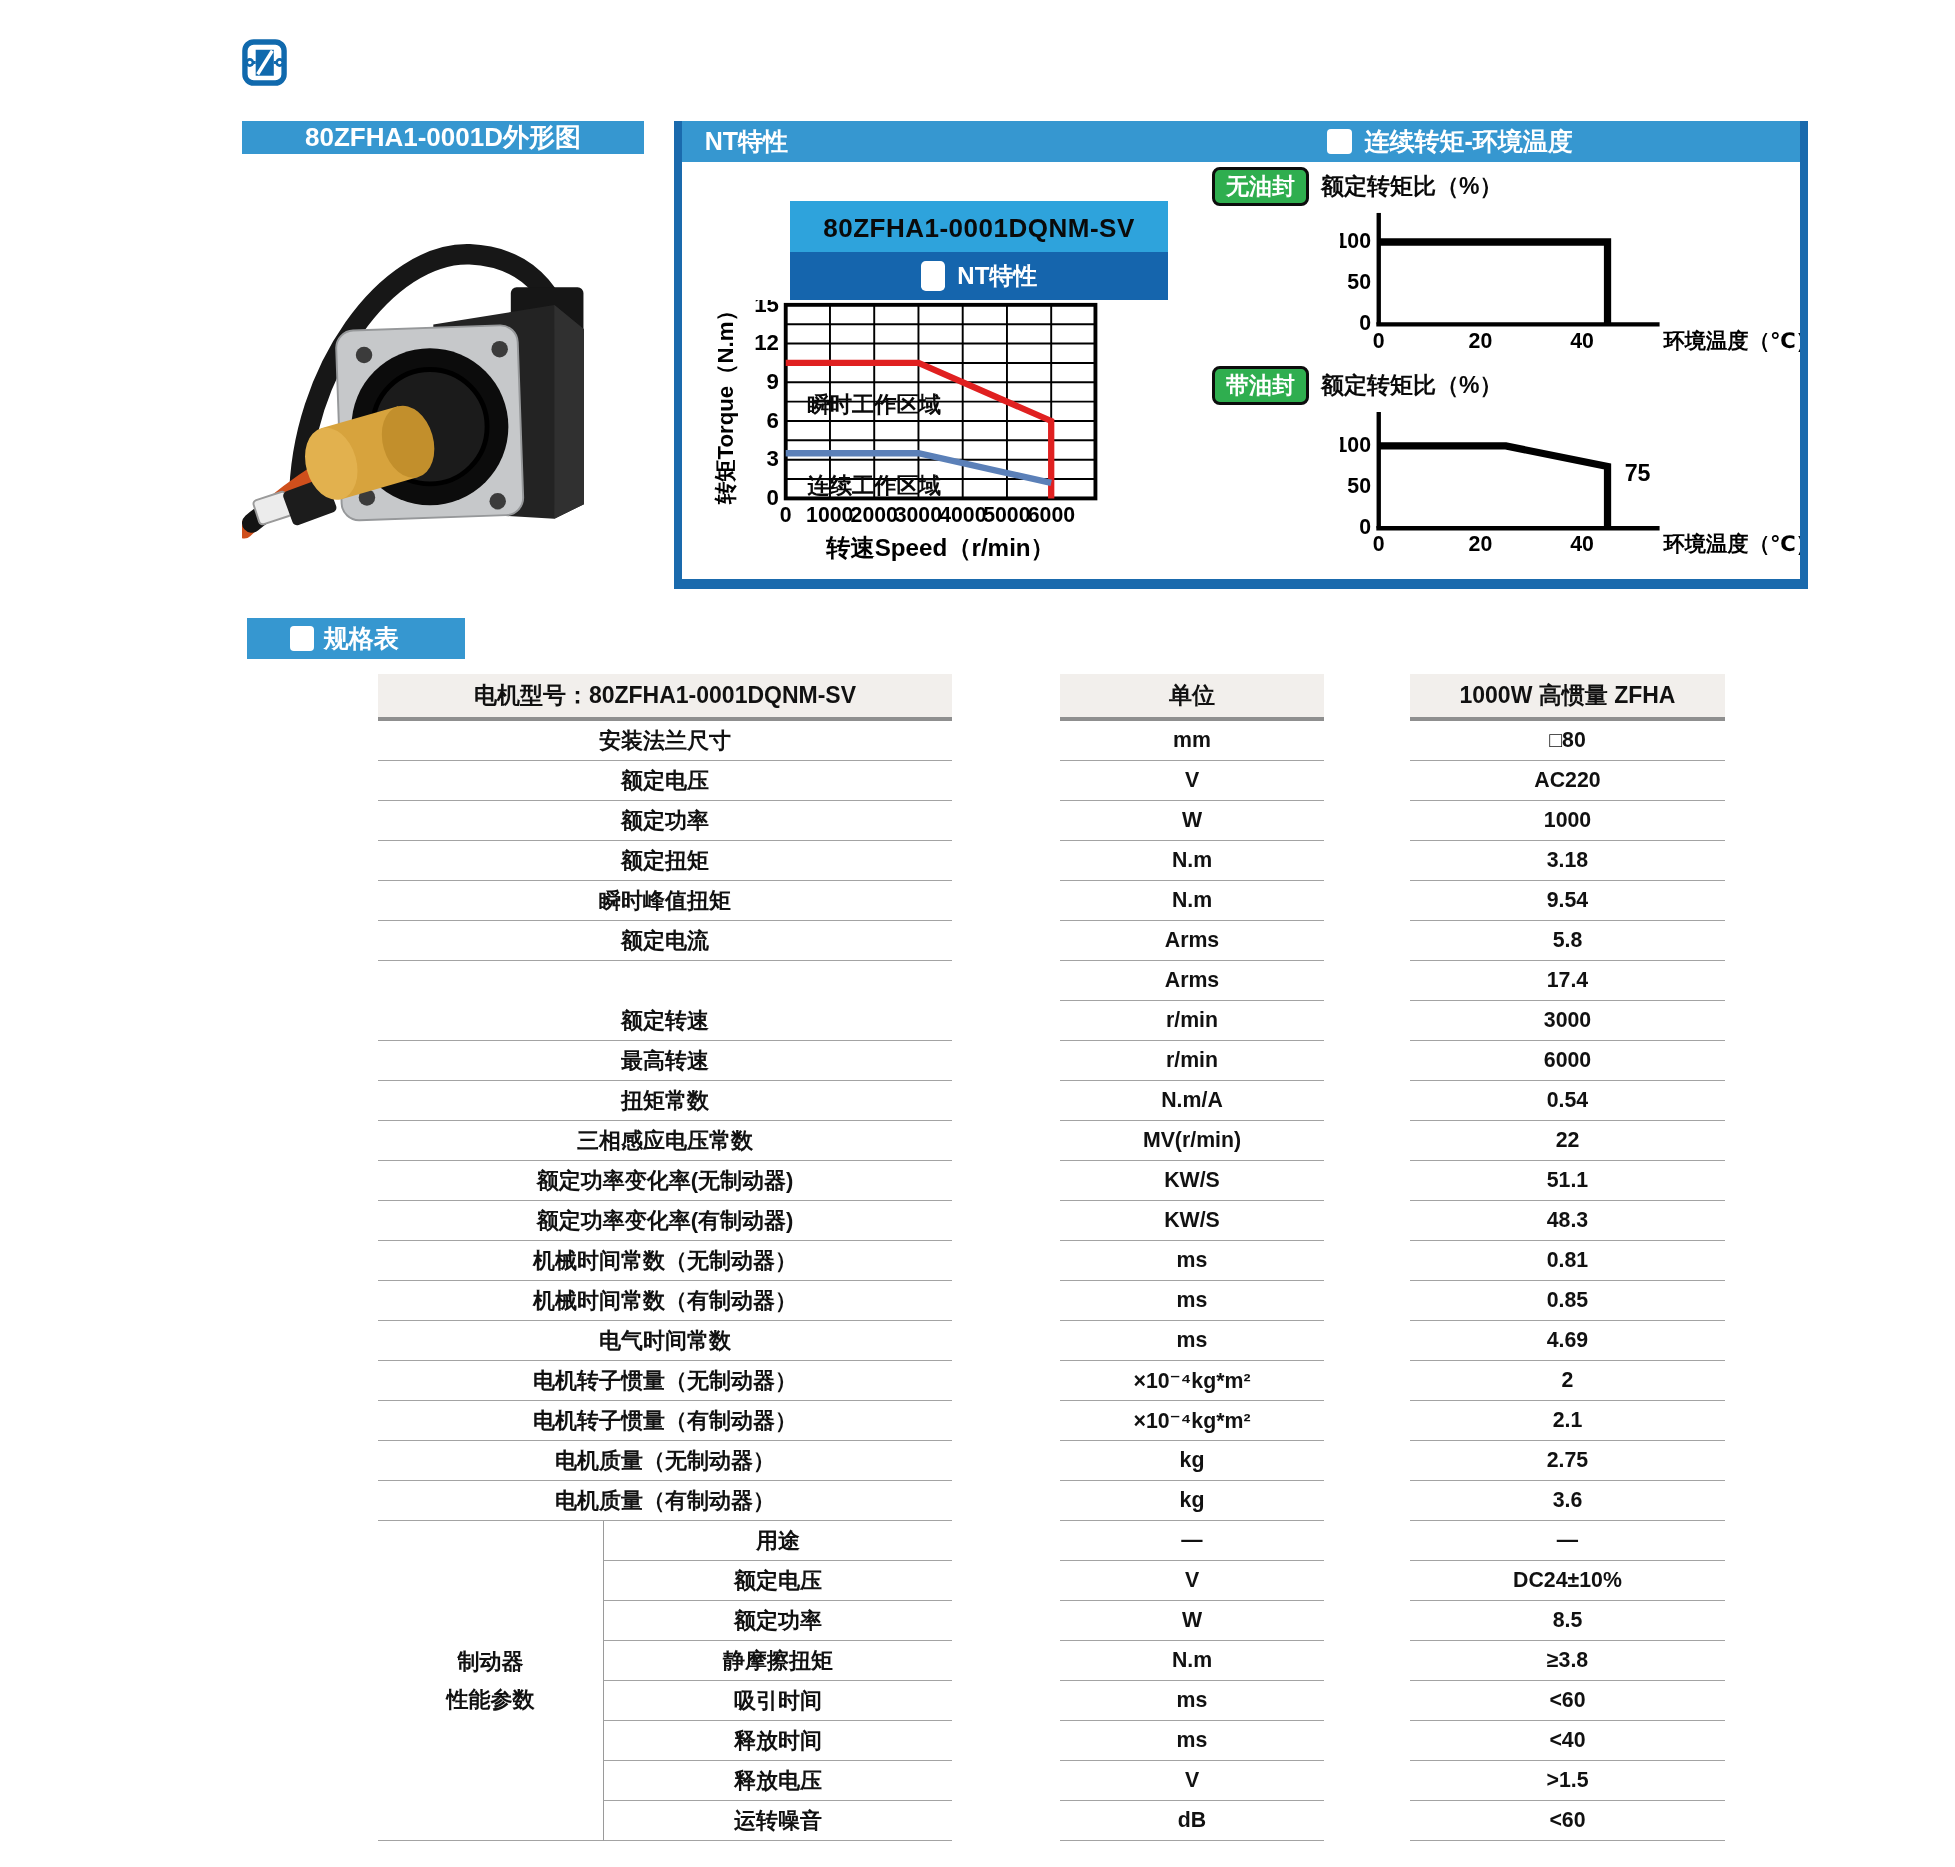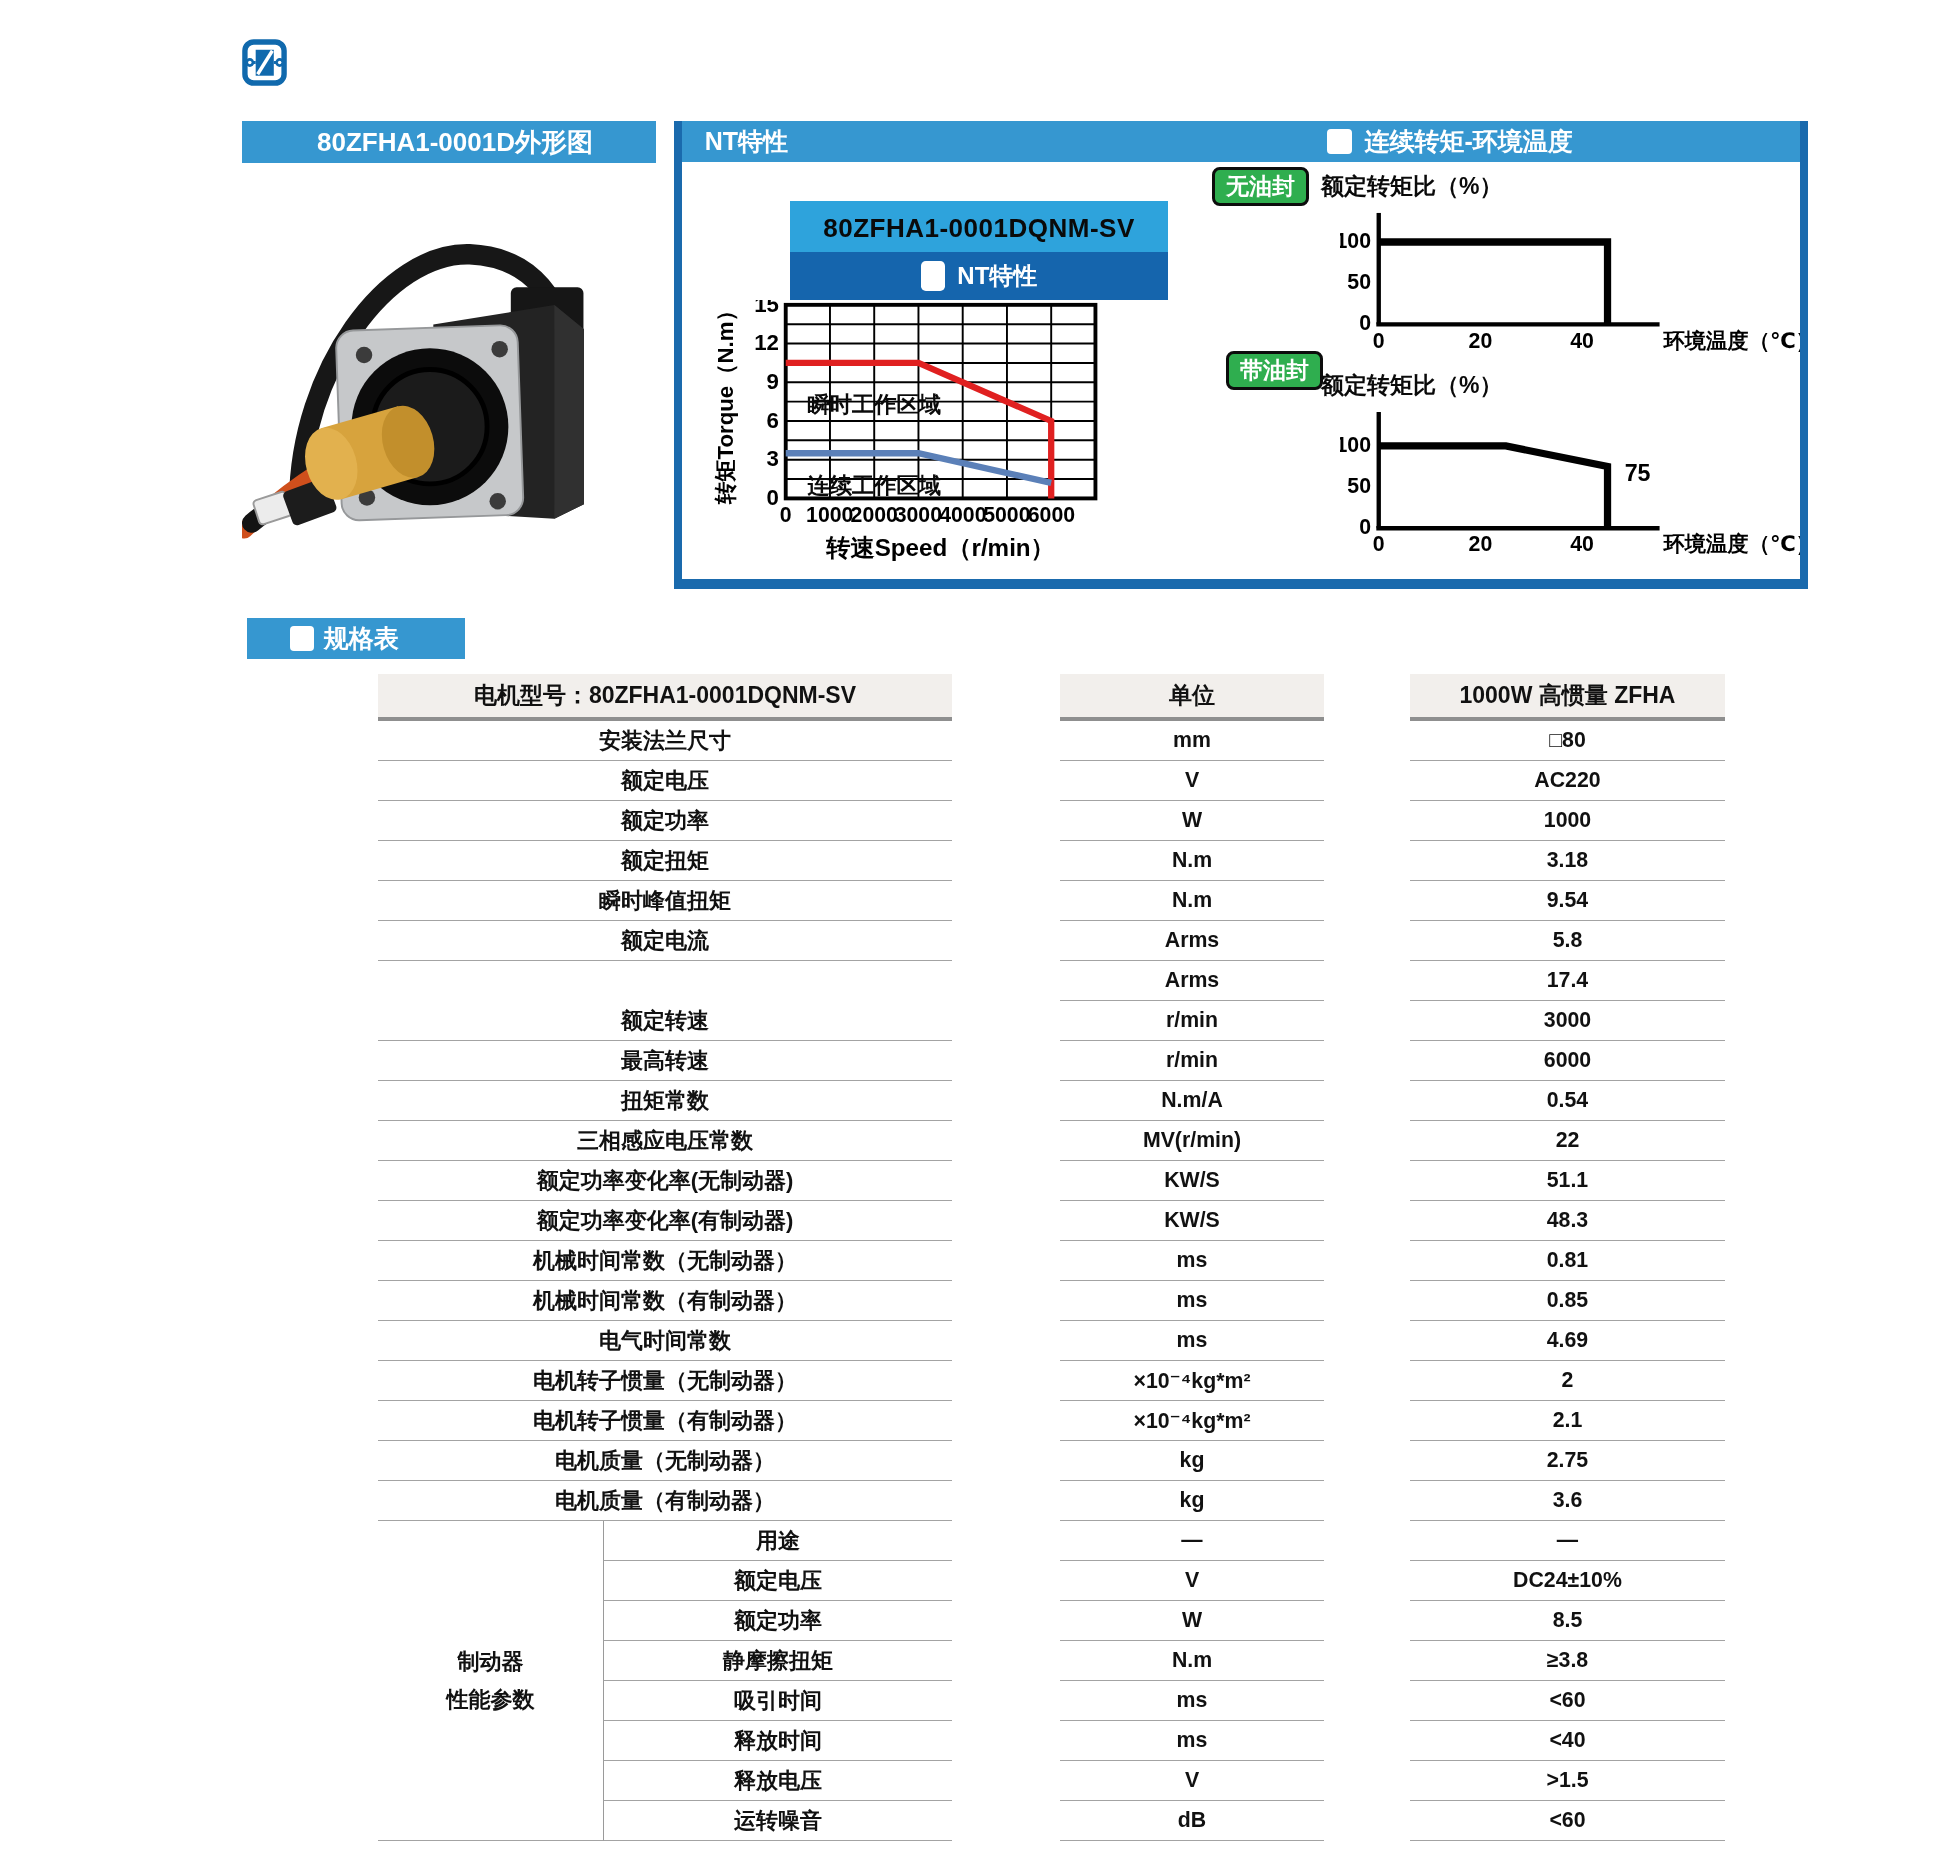--- a/index.html
+++ b/index.html
@@ -7,22 +7,22 @@
         font-family:"Liberation Sans","DejaVu Sans",sans-serif;color:#111;overflow:hidden;}
   .abs{position:absolute;}
   svg{display:block;font-family:inherit;}
 
   
   .title-row{left:241px;top:34px;height:57px;display:flex;align-items:center;gap:14.5px;}
   .title-text{font-size:31px;font-weight:700;letter-spacing:1px;white-space:nowrap;}
   .title-text .model{color:#2e8fd0;padding:0 5.8px;}
 
   
-  .outline-header{left:242px;top:121px;width:402px;height:42px;background:#3697d0;color:#fff;
-      font-size:26px;font-weight:700;display:flex;align-items:center;justify-content:center;padding-left:12px;}
+  .outline-header{left:242px;top:121px;width:402px;height:33px;background:#3697d0;color:#fff;
+      font-size:26px;font-weight:700;display:flex;align-items:center;justify-content:center;}
 
   
   .nt-panel{left:674px;top:121px;width:1134px;height:468px;background:#fff;}
   .frame-left{left:0;top:0;width:7.8px;height:468px;background:#1a6aad;}
   .frame-right{left:1126px;top:0;width:7.8px;height:468px;background:#1a6aad;}
   .frame-bottom{left:0;top:458px;width:1134px;height:9.7px;background:#1a6aad;}
   .nt-header{left:7.8px;top:0;width:1118px;height:41px;background:#3697d0;color:#fff;}
   .nt-header-left{position:absolute;left:23px;top:0;height:41px;display:flex;align-items:center;
       font-size:25px;font-weight:700;color:#fff;}
   .nt-header-right{position:absolute;left:645px;top:0;height:41px;display:flex;align-items:center;gap:12.6px;
@@ -179,21 +179,21 @@
         </g>
       <text x="64" y="82" font-size="44" font-weight="700" text-anchor="end">100</text>
       <text x="64" y="167" font-size="44" font-weight="700" text-anchor="end">50</text>
       <text x="64" y="252" font-size="44" font-weight="700" text-anchor="end">0</text>
       <text x="80" y="288" font-size="44" font-weight="700" text-anchor="middle">0</text>
       <text x="290" y="288" font-size="44" font-weight="700" text-anchor="middle">20</text>
       <text x="500" y="288" font-size="44" font-weight="700" text-anchor="middle">40</text>
       <text x="668" y="288" font-size="44" font-weight="700" text-anchor="start">环境温度（℃）</text>
     </svg>
 
-    <div class="abs seal-badge" style="left:538px;top:230px;margin-left:14px;">带油封</div>
+    <div class="abs seal-badge" style="left:538px;top:245px;">带油封</div>
     <div class="abs ratio-label" style="left:647px;top:245px;">额定转矩比（%）</div>
     <svg class="abs" style="left:666px;top:286px;" width="460" height="165" viewBox="0 0 950 340">
       <g id="temp2-g">
           <line x1="80" y1="10" x2="80" y2="250" stroke="#000" stroke-width="9"></line>
           <line x1="75" y1="250" x2="660" y2="250" stroke="#000" stroke-width="9"></line>
           <polyline points="80,80 342.5,80 552.5,122.5 552.5,250" fill="none" stroke="#000000" stroke-width="15" stroke-linejoin="miter"></polyline>
         </g>
       <text x="64" y="92" font-size="44" font-weight="700" text-anchor="end">100</text>
       <text x="64" y="177" font-size="44" font-weight="700" text-anchor="end">50</text>
       <text x="64" y="262" font-size="44" font-weight="700" text-anchor="end">0</text>

